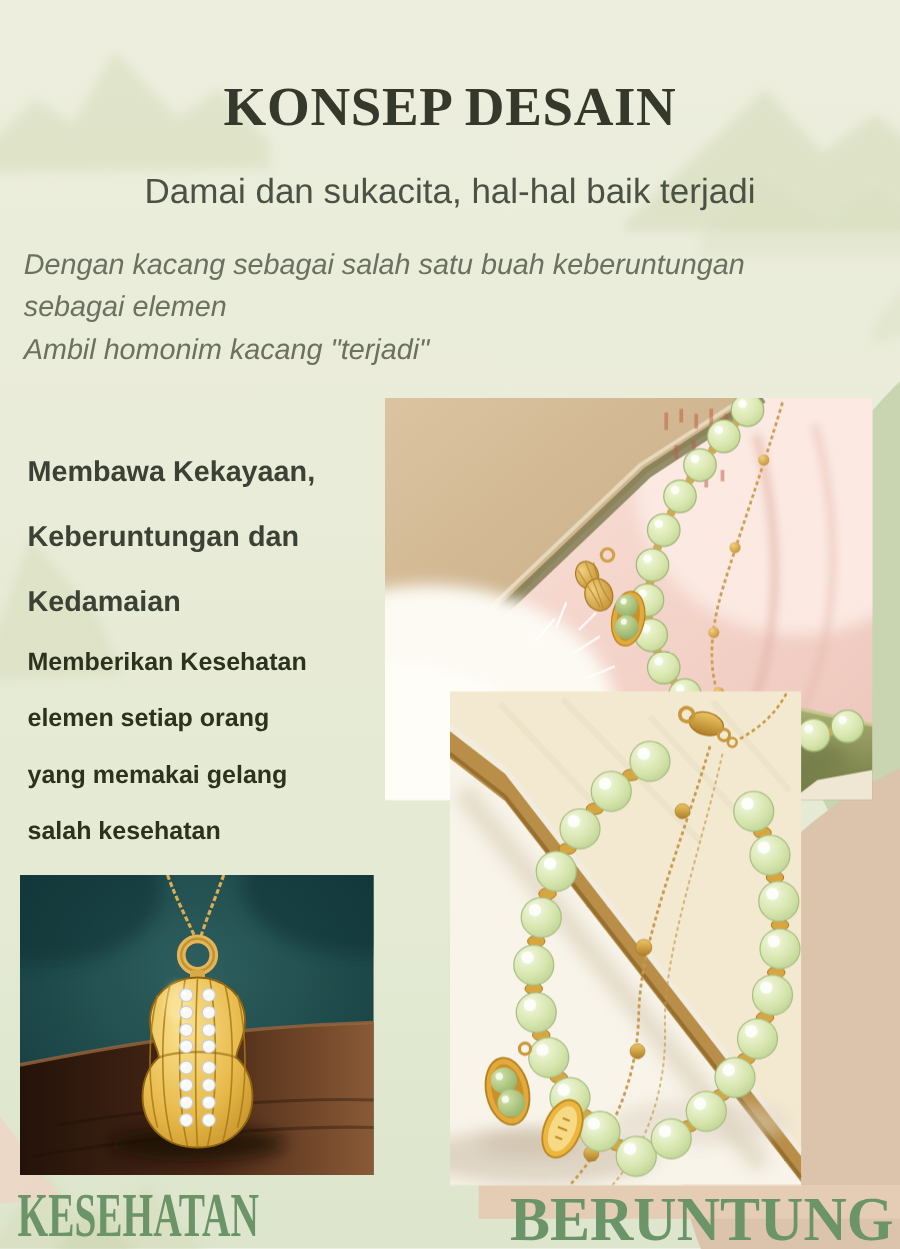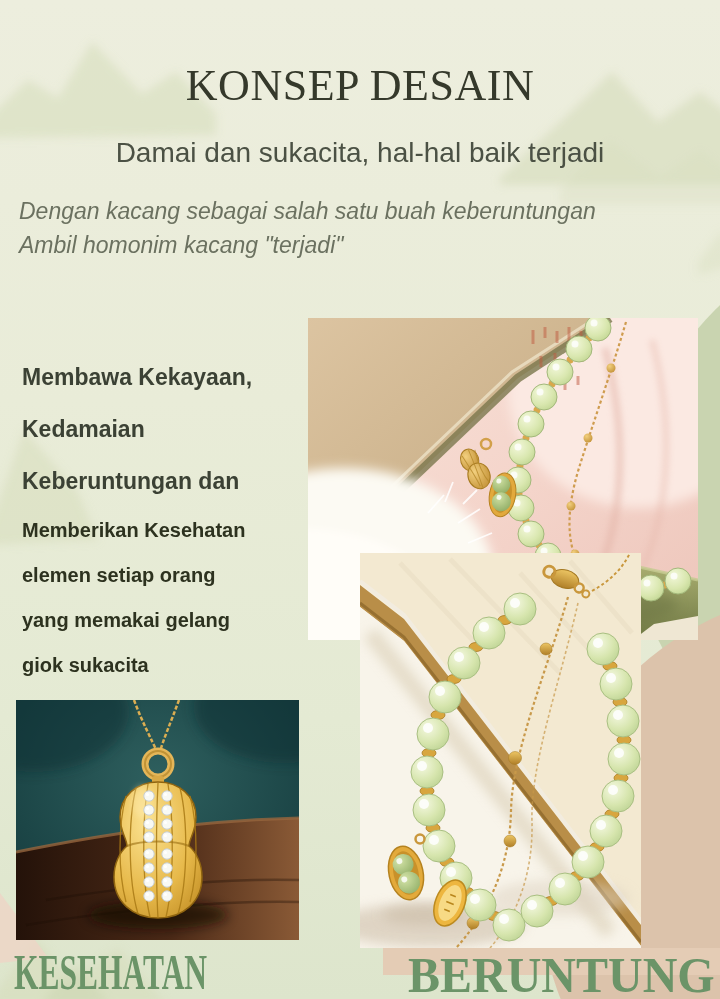--- a/index.html
+++ b/index.html
@@ -12,21 +12,21 @@
   .bg-svg{left:0;top:0;width:720px;height:999px;z-index:0;}
   .decor-circle-sage{left:630px;top:225px;width:580px;height:580px;border-radius:50%;
     background:#c9d4b0;z-index:1;}
   .decor-circle-tan{left:540px;top:590px;width:600px;height:600px;border-radius:50%;
     background:#dcc3ab;z-index:2;}
   .decor-band-tan{left:383px;top:948px;width:337px;height:27px;background:#e4ccb5;z-index:2;}
   .decor-pink-wedge{left:0;top:893px;width:48px;height:70px;background:#eed5c6;opacity:.8;
     clip-path:polygon(0 0,100% 92%,0 100%);z-index:1;}
   .page-title{
     left:0;right:0;top:60px;text-align:center;z-index:4;
-    font-family:"Liberation Serif",serif;font-weight:400;font-size:44px;
+    font-family:"Liberation Serif",serif;font-weight:700;font-size:44px;
     letter-spacing:.5px;color:#35392b;
   }
   .page-subtitle{
     left:0;right:0;top:137px;text-align:center;z-index:4;
     font-size:28px;color:#4b5144;
   }
   .intro{left:19px;top:194px;z-index:4;font-size:23px;line-height:34px;color:#6b7160;font-style:italic;}
   .benefits{left:22px;top:351px;z-index:4;font-size:23px;line-height:52px;color:#3b4134;font-weight:bold;}
   .health{left:22px;top:508px;z-index:4;font-size:20px;line-height:45px;font-weight:700;color:#2d321f;}
   .photo{z-index:3;}
@@ -67,34 +67,35 @@
   <div class="abs decor-circle-sage"></div>
   <div class="abs decor-circle-tan"></div>
   <div class="abs decor-band-tan"></div>
   <div class="abs decor-pink-wedge"></div>
 
   <div class="abs page-title">KONSEP DESAIN</div>
   <div class="abs page-subtitle">Damai dan sukacita, hal-hal baik terjadi</div>
 
   <div class="abs intro">
     <div>Dengan kacang sebagai salah satu buah keberuntungan</div>
+    <div>sebagai elemen</div>
     <div>Ambil homonim kacang "terjadi"</div>
   </div>
 
   <div class="abs benefits">
     <div>Membawa Kekayaan,</div>
+    <div>Keberuntungan dan</div>
     <div>Kedamaian</div>
-    <div>Keberuntungan dan</div>
   </div>
 
   <div class="abs health">
     <div>Memberikan Kesehatan</div>
     <div>elemen setiap orang</div>
     <div>yang memakai gelang</div>
-    <div>giok sukacita</div>
+    <div>salah kesehatan</div>
   </div>
 
   <svg class="abs photo photo-wrist" viewBox="0 0 390 322" width="390" height="322">
     <defs>
       <linearGradient id="wSkin" x1="0" y1="0" x2="1" y2="1">
         <stop offset="0" stop-color="#f9e3da"></stop>
           <stop offset=".55" stop-color="#f4d4ca"></stop>
           <stop offset="1" stop-color="#edc5ba"></stop>
       </linearGradient>
       <linearGradient id="wTan" x1="0" y1="0" x2="1" y2="1">

